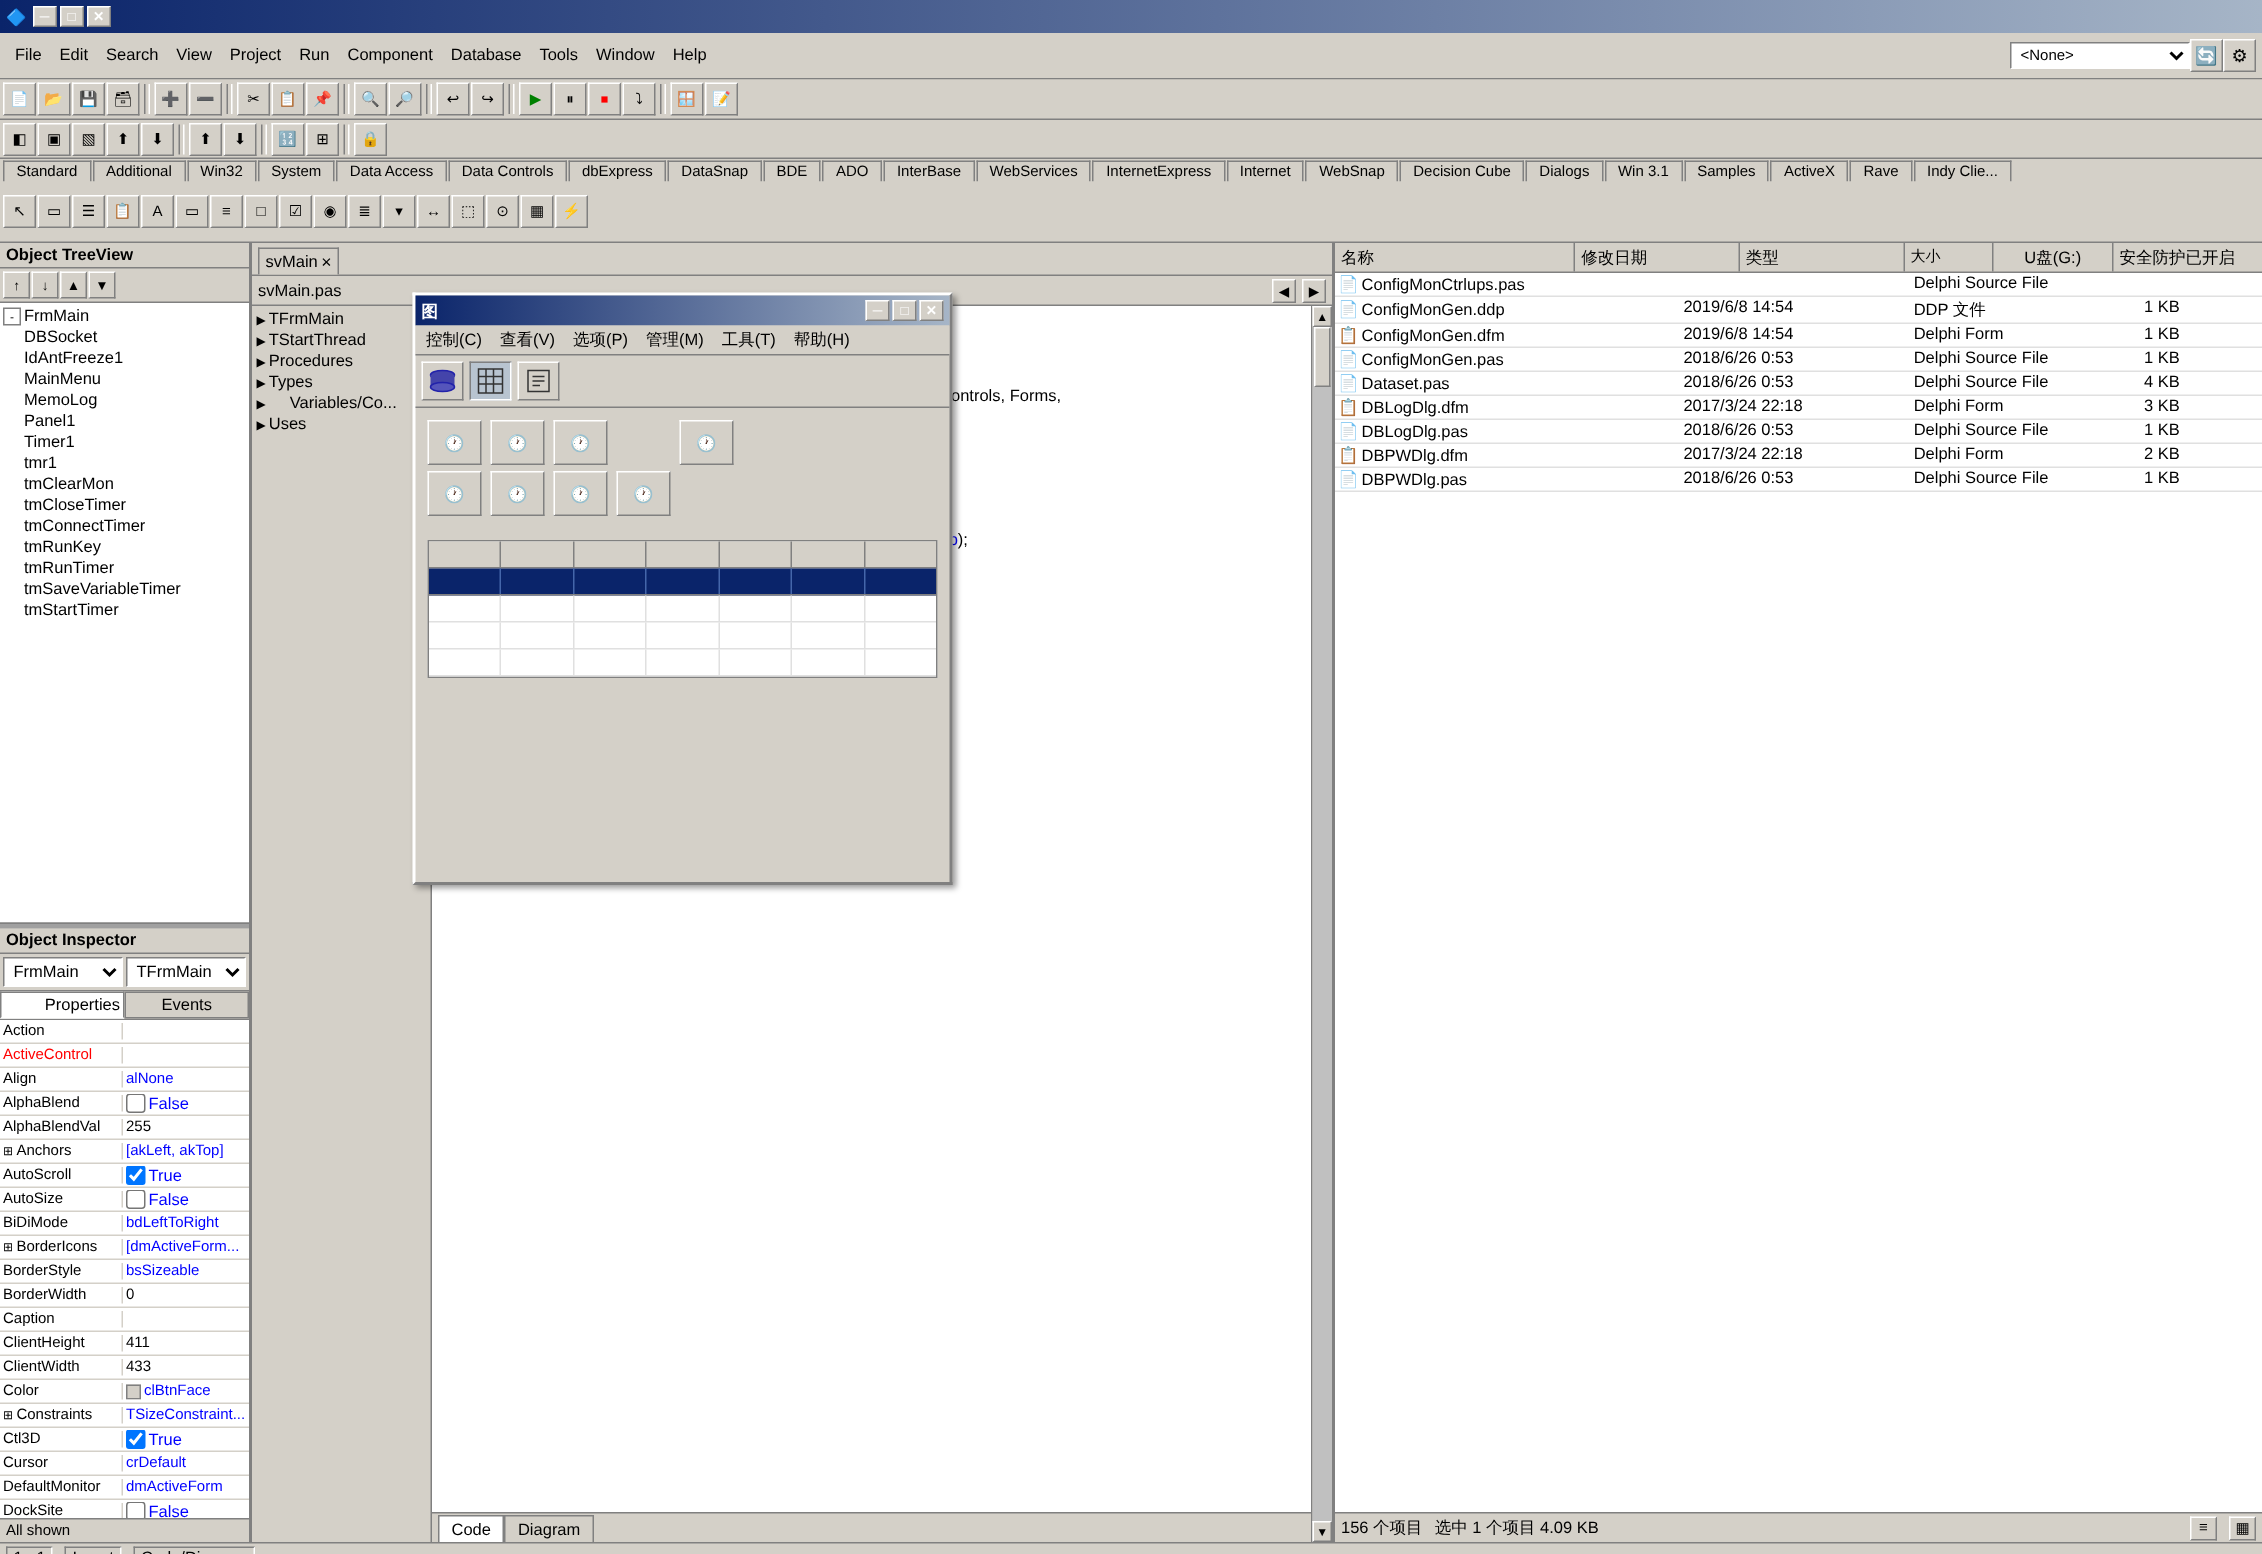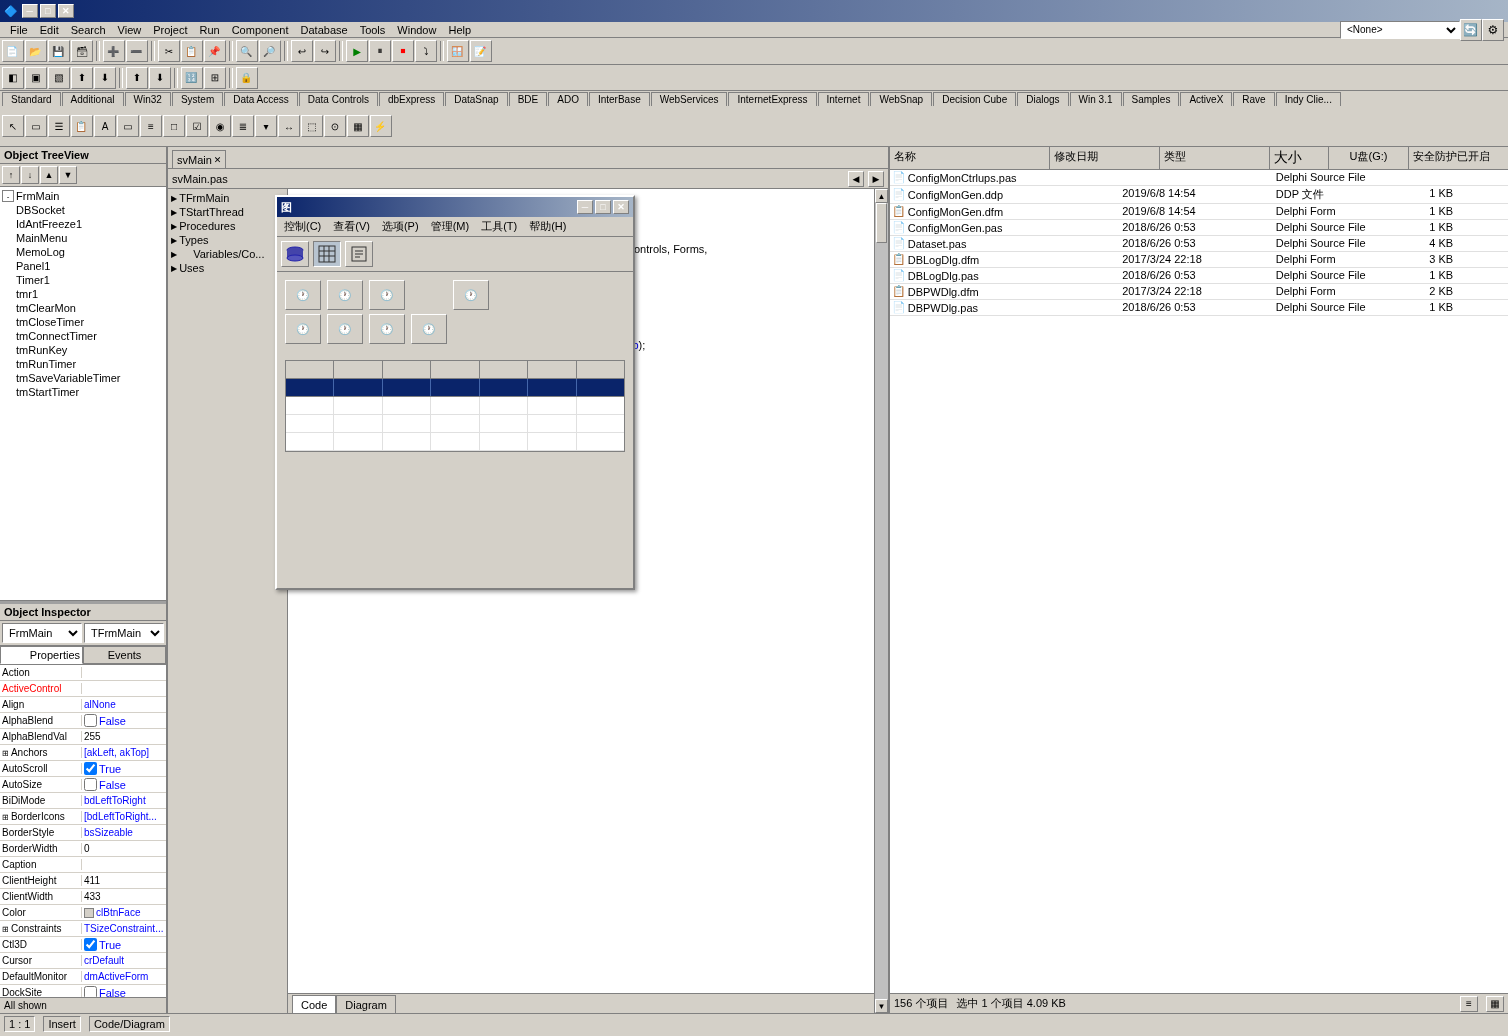--- a/index.html
+++ b/index.html
@@ -5,21 +5,21 @@
     * { box-sizing: border-box; margin: 0; padding: 0; font-family: 'MS Sans Serif', Tahoma, Arial, sans-serif; font-size: 11px; }
     body { background: #d4d0c8; width: 1508px; height: 1036px; overflow: hidden; position: relative; }
 
     
     .title-bar { background: linear-gradient(to right, #0a246a, #a6b5c7); color: white; height: 22px; display: flex; align-items: center; padding: 0 4px; font-size: 11px; font-weight: bold; }
     .title-bar-text { flex: 1; }
     .title-bar-buttons { display: flex; gap: 2px; }
     .title-btn { width: 16px; height: 14px; background: #d4d0c8; border: 1px solid; border-color: #ffffff #808080 #808080 #ffffff; font-size: 9px; display: flex; align-items: center; justify-content: center; cursor: pointer; }
 
     
-    .menu-bar { background: #d4d0c8; border-bottom: 1px solid #808080; height: 16px; display: flex; align-items: center; padding: 0 4px; }
+    .menu-bar { background: #d4d0c8; border-bottom: 1px solid #808080; height: 31px; display: flex; align-items: center; padding: 0 4px; }
     .menu-item { padding: 2px 6px; cursor: pointer; font-size: 11px; }
     .tb-btn { width: 22px; height: 22px; background: #d4d0c8; border: 1px solid; border-color: #ffffff #808080 #808080 #ffffff; display: flex; align-items: center; justify-content: center; cursor: pointer; font-size: 10px; }
     .tb-sep { width: 4px; height: 20px; border-left: 1px solid #808080; border-right: 1px solid #ffffff; margin: 0 2px; }
     .tb-combo { height: 20px; width: 120px; border: 1px solid; border-color: #808080 #ffffff #ffffff #808080; background: white; padding: 0 2px; font-size: 11px; }
     .panel-title { background: #d4d0c8; padding: 2px 4px; font-size: 11px; font-weight: bold; border-bottom: 1px solid #808080; }
     .tree-toolbar { display: flex; gap: 1px; padding: 2px; border-bottom: 1px solid #808080; }
     .tree-view { flex: 1; background: white; overflow-y: auto; padding: 2px; font-size: 11px; }
     .tree-item { padding: 1px 0; display: flex; align-items: center; cursor: pointer; }
     .expand-icon { width: 12px; height: 12px; border: 1px solid #808080; background: white; display: inline-flex; align-items: center; justify-content: center; font-size: 8px; margin-right: 2px; cursor: pointer; color: black; }
     .obj-inspector-title { background: #d4d0c8; padding: 2px 4px; font-size: 11px; font-weight: bold; border-bottom: 1px solid #808080; }
@@ -310,21 +310,21 @@
               <input type="checkbox" style="">
               <span>False</span>
             </div>
           </div>
         <div class="prop-row">
             <div class="prop-name">BiDiMode</div>
             <div class="prop-value">bdLeftToRight</div>
           </div>
         <div class="prop-row">
             <div class="prop-name expandable">BorderIcons</div>
-            <div class="prop-value">[bdLeftToRight...</div>
+            <div class="prop-value">[dmActiveForm...</div>
           </div>
         <div class="prop-row">
             <div class="prop-name">BorderStyle</div>
             <div class="prop-value">bsSizeable</div>
           </div>
         <div class="prop-row">
             <div class="prop-name">BorderWidth</div>
             <div class="prop-value black">0</div>
           </div>
         <div class="prop-row">
@@ -464,21 +464,21 @@
     </div>
   </div>
 
   <div style="width:620px; border-left:2px solid #808080; display:flex; flex-direction:column; background:white;">
 
 
     <div style="background:#d4d0c8; border-bottom:1px solid #808080; display:flex;">
       <div style="flex:3; border-right:1px solid #808080; padding:2px 4px; font-size:11px;">名称</div>
       <div style="flex:2; border-right:1px solid #808080; padding:2px 4px; font-size:11px;">修改日期</div>
       <div style="flex:2; border-right:1px solid #808080; padding:2px 4px; font-size:11px;">类型</div>
-      <div style="flex:1; padding:2px 4px; font-size:14px;">大小</div>
+      <div style="flex:1; padding:2px 4px; font-size:10px;">大小</div>
       <div style="width:80px; border-left:1px solid #808080; padding:2px 4px; font-size:11px; text-align:center;">U盘(G:)</div>
       <div style="width:100px; border-left:1px solid #808080; padding:2px 4px; font-size:11px;">安全防护已开启</div>
     </div>
 
     <div style="flex:1; overflow-y:auto; background:white;">
       <div style="display:flex; border-bottom:1px solid #e0e0e0; padding:1px 2px; font-size:11px;">
         <div style="flex:3; display:flex; align-items:center; gap:2px;"><span>📄</span> ConfigMonCtrlups.pas</div>
         <div style="flex:2;"></div>
         <div style="flex:2;">Delphi Source File</div>
         <div style="flex:1;"></div>

